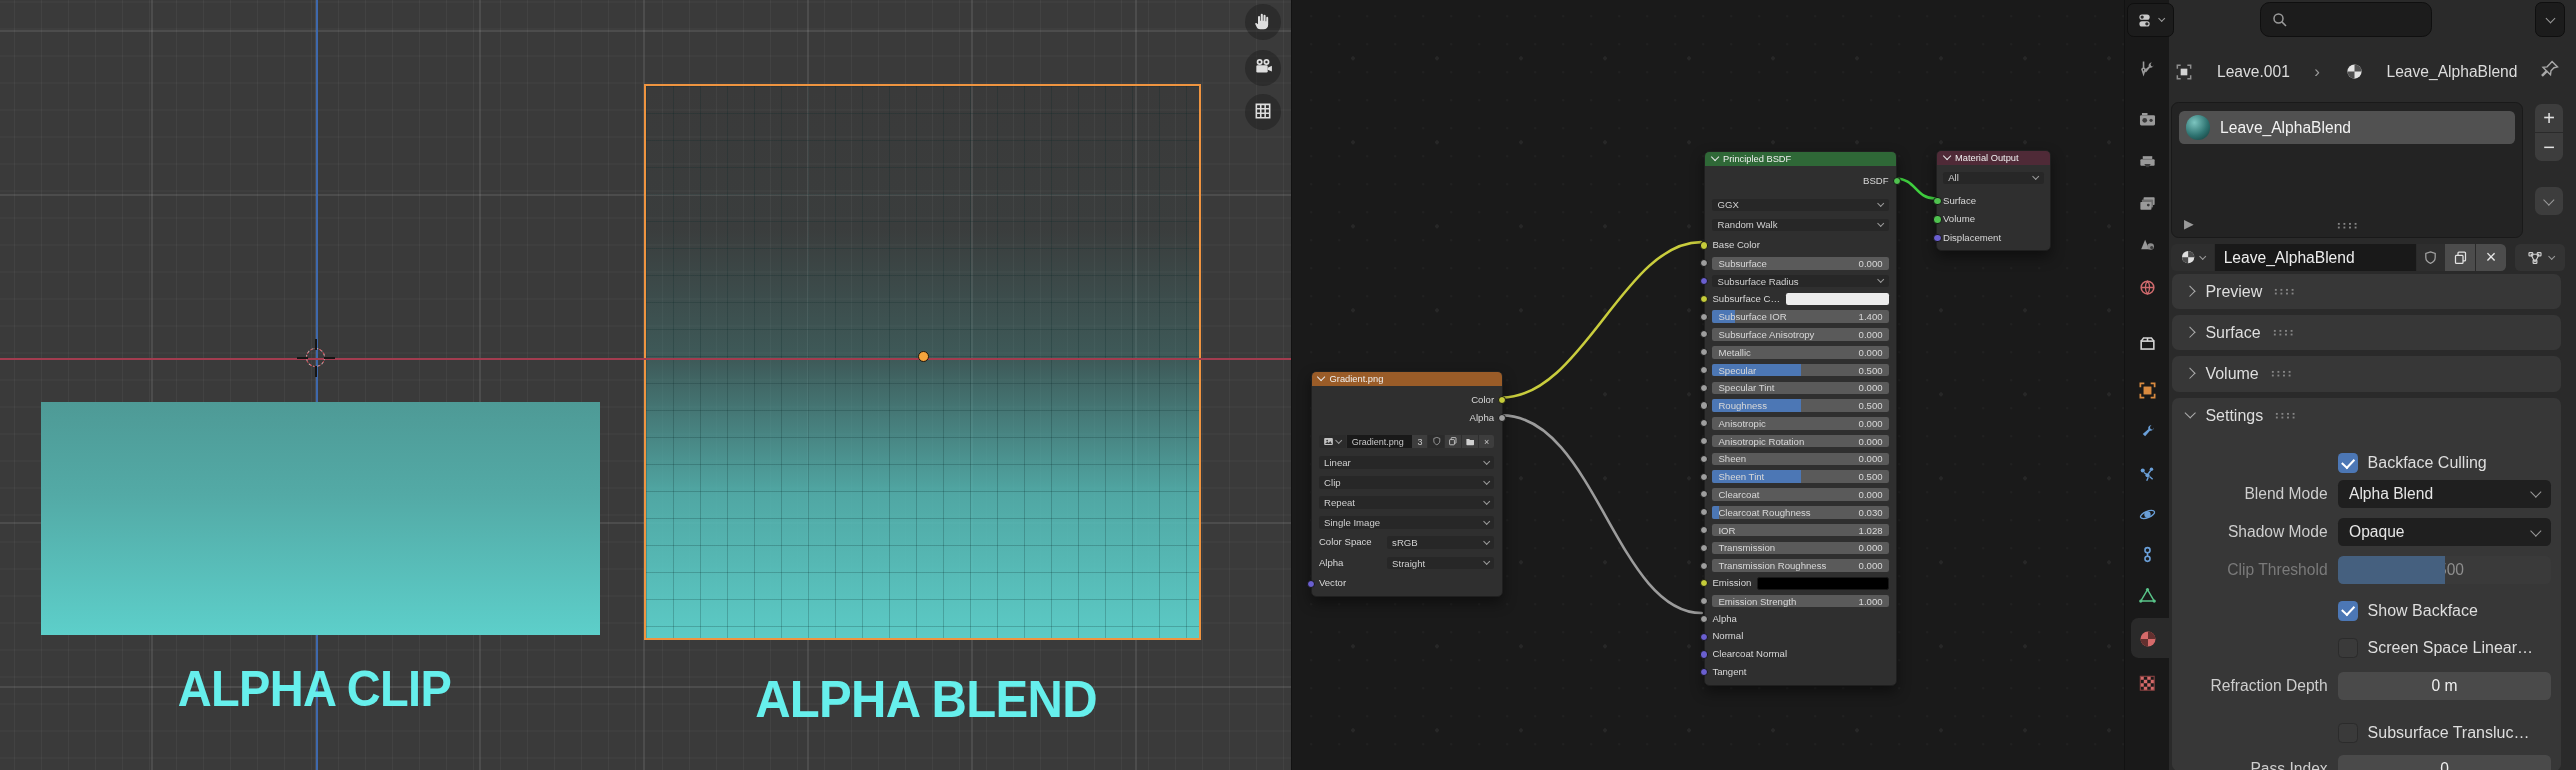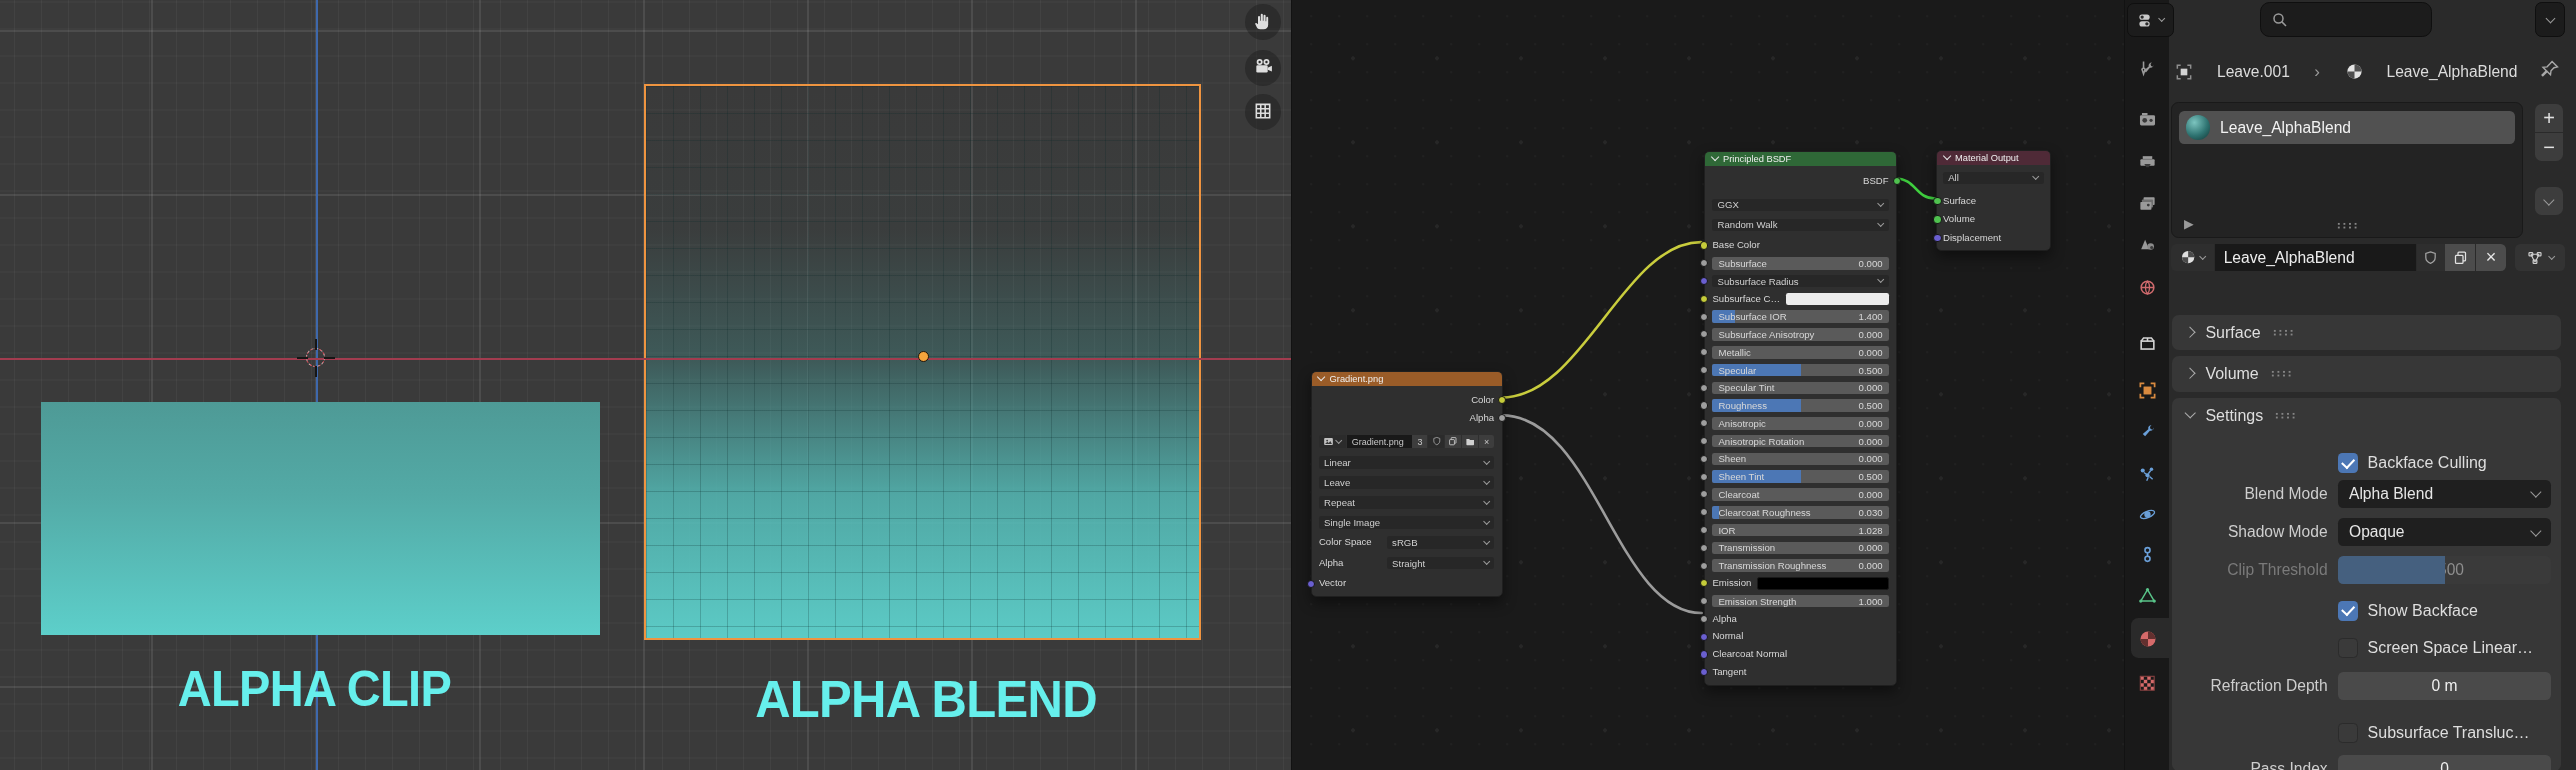--- a/index.html
+++ b/index.html
@@ -254,21 +254,21 @@
             </div>
         </div>
         <div class="nrow" style="margin-top:8px">
           <div class="ndrop">
               <span>Linear</span>
               <i class="chs"></i>
             </div>
         </div>
         <div class="nrow" style="margin-top:7.4px">
           <div class="ndrop">
-              <span>Leave</span>
+              <span>Clip</span>
               <i class="chs"></i>
             </div>
         </div>
         <div class="nrow" style="margin-top:7.4px">
           <div class="ndrop">
               <span>Repeat</span>
               <i class="chs"></i>
             </div>
         </div>
         <div class="nrow" style="margin-top:7.4px">
@@ -710,20 +710,27 @@
     <div class="nodebtn">
       <svg width="18" height="18" viewBox="0 0 24 24">
           <path d="M6.5 7h11M6.5 7l5 10M17.5 7l-5 10" stroke="#cfcfcf" stroke-width="1.6"></path>
           <rect x="4" y="4.8" width="5" height="4.4" rx="1" fill="none" stroke="#cfcfcf" stroke-width="1.6"></rect>
           <rect x="15" y="4.8" width="5" height="4.4" rx="1" fill="none" stroke="#cfcfcf" stroke-width="1.6"></rect>
           <rect x="9.5" y="14.8" width="5" height="4.4" rx="1" fill="none" stroke="#cfcfcf" stroke-width="1.6"></rect>
         </svg>
       <i class="chs"></i>
     </div>
 
+    <div class="panel p1">
+      <div class="phead">
+          <i class="chr"></i>
+        <span>Preview</span>
+        <i class="grip"></i>
+        </div>
+    </div>
     <div class="panel p2">
       <div class="phead">
           <i class="chr"></i>
         <span>Surface</span>
         <i class="grip"></i>
         </div>
     </div>
     <div class="panel p3">
       <div class="phead">
           <i class="chr"></i>

